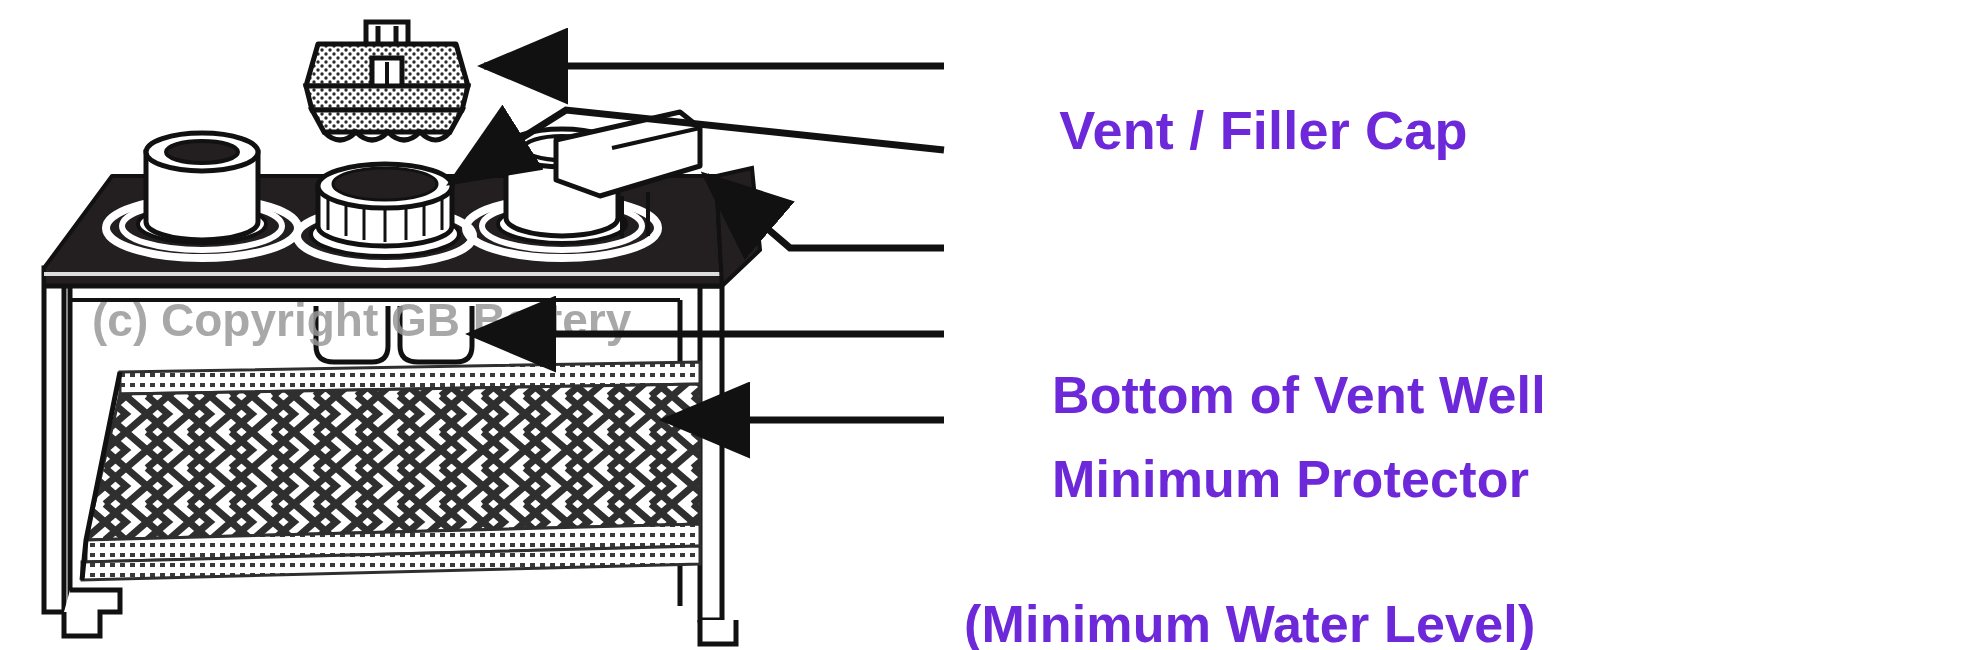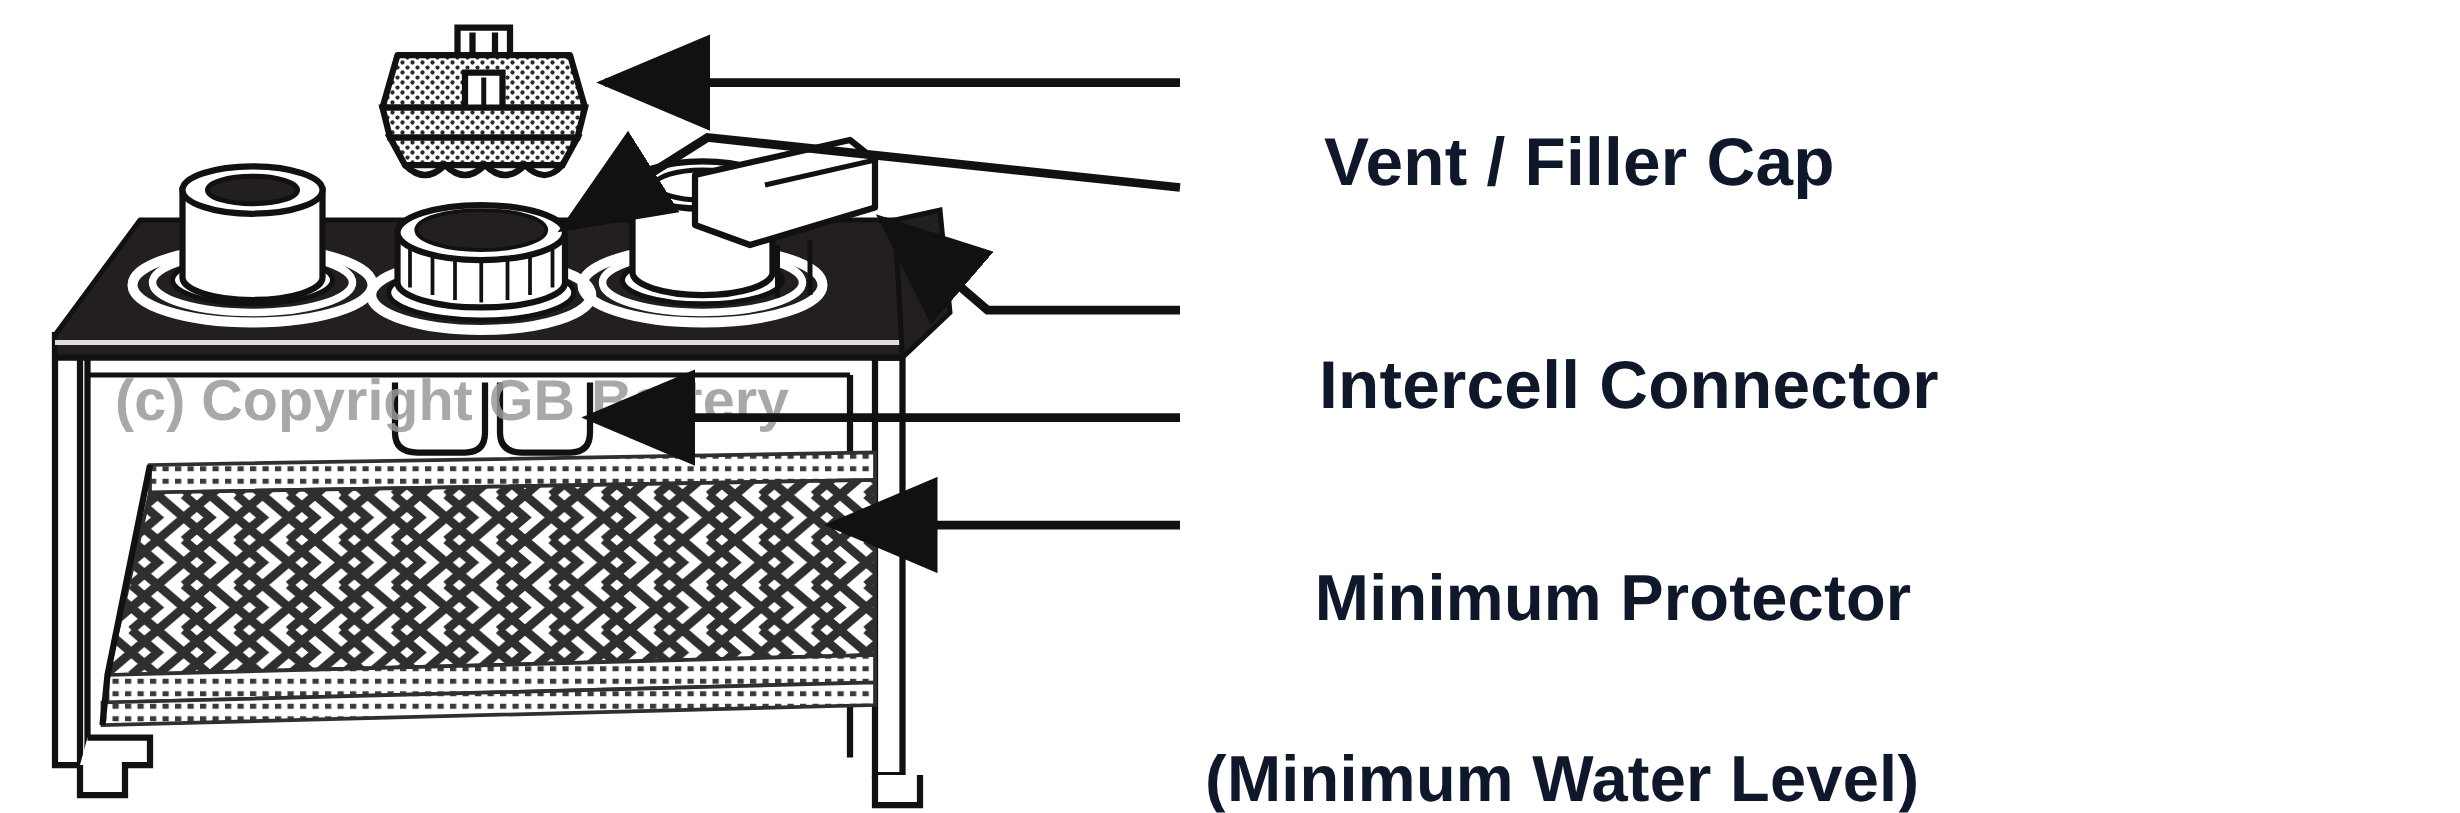--- a/index.html
+++ b/index.html
@@ -34,21 +34,21 @@
     left: 0;
     top: 0;
     width: 1968px;
     height: 650px;
     pointer-events: none;
   }
   .callout-label {
     position: absolute;
     font-family: "Liberation Sans", sans-serif;
     font-weight: bold;
-    color: #0f172a;
+    color: #6d28d9;
     white-space: pre;
     letter-spacing: 0.2px;
     line-height: 1.12;
     pointer-events: auto;
   }
   .callout-label .line2 {
     display: block;
     margin-top: 28px;
   }
   #label-vent-filler-cap { left: 968px; top: 40px; font-size: 54px; }
@@ -213,24 +213,24 @@
     </g>
   </svg>
 
   <div class="label-layer">
 
     <div class="callout-label" id="label-vent-filler-cap">
       <span>Vent / Filler Cap</span>
     </div>
 
 
-    <div class="callout-label" id="label-intercell">
-      <span>Intercell Connector</span>
+
+    <div class="callout-label" id="label-bottom-vent">
+      <span>Bottom of Vent Well</span>
     </div>
-
 
     <div class="callout-label" id="label-element-prot">
       <span>Minimum Protector</span>
       <span class="line2">(Minimum Water Level)</span>
     </div>
 
   </div>
 </div>
 
 </body></html>

